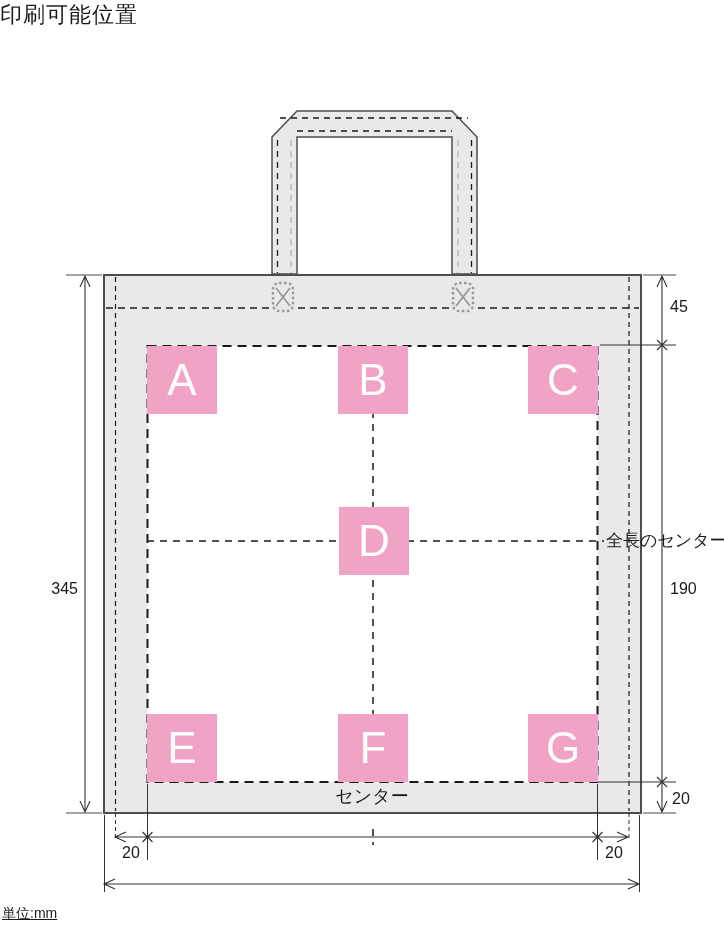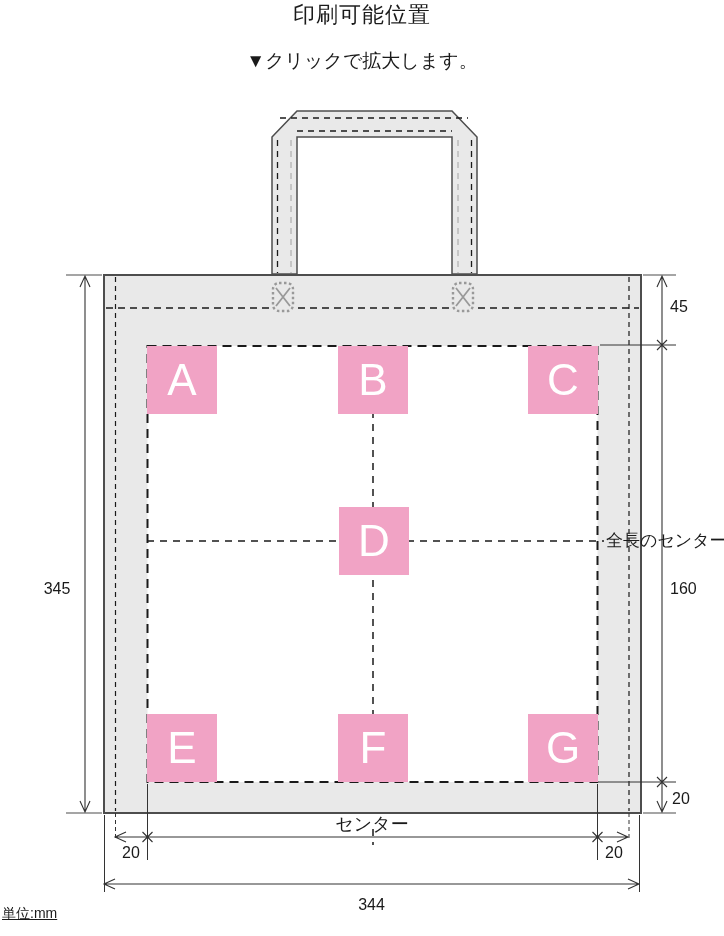--- a/index.html
+++ b/index.html
@@ -2,47 +2,46 @@
 <html><head>
 <meta charset="utf-8">
 <style>
   html,body{margin:0;padding:0;background:#fff;}
   #canvas{
     position:relative;width:724px;height:936px;background:#ffffff;
     font-family:"Liberation Sans","DejaVu Sans",sans-serif;color:#1a1a1a;
     overflow:hidden;
   }
   .abs{position:absolute;}
-  #title{top:0;left:0;width:724px;text-align:center;font-size:22px;letter-spacing:1px;}
+  #title{top:0;left:0;width:724px;font-size:22px;letter-spacing:1px;}
   #subtitle{top:48px;left:0;width:724px;text-align:center;font-size:19px;}
   #diagram-svg{top:0;left:0;}
   .dim{font-size:16px;line-height:20px;white-space:nowrap;}
   .pos-box{
     width:70px;height:68px;background:#F1A3C5;color:#ffffff;
     text-align:center;line-height:68px;font-size:44px;font-weight:300;
   }
-  #label-345{top:579px;left:36px;width:42px;text-align:center;}
+  #label-345{top:579px;left:36px;width:42px;text-align:right;}
   #label-45{top:297px;left:670px;}
   #label-280{top:579px;left:670px;}
   #label-20-right{top:789px;left:672px;}
-  #label-center{top:815px;left:147px;width:450px;text-align:center;font-size:18px;line-height:18px;}
+  #label-center{top:787px;left:147px;width:450px;text-align:center;font-size:18px;line-height:18px;}
   #label-20-bl{top:843px;left:112px;width:38px;text-align:center;}
   #label-290{top:845px;left:147px;width:450px;text-align:center;}
   #label-20-br{top:843px;left:596px;width:36px;text-align:center;}
   #label-344{top:895px;left:104px;width:535px;text-align:center;}
   #label-zencho{top:531px;left:606px;font-size:17px;line-height:19px;white-space:nowrap;}
   #label-unit{top:905px;left:2px;font-size:14px;text-decoration:underline;}
 </style>
 </head>
 <body>
 
 <div id="canvas">
 
   <div id="title" class="abs">印刷可能位置</div>
-  <div id="subtitle" class="abs"><span>▼</span><span>クリックで拡大します。</span></div>
 
   <svg id="diagram-svg" class="abs" width="724" height="936" viewBox="0 0 724 936">
 
     <polygon points="272,137 297,111 452,111 477,137 477,274 452,274 452,137 297,137 297,274 272,274" fill="#E9E9E9" stroke="#4D4D4D" stroke-width="1.5"></polygon>
     <path d="M280,118 H468 M297,131 H452" stroke="#1a1a1a" stroke-width="1.3" stroke-dasharray="6 5" fill="none"></path>
     <path d="M277.5,140 V273 M471.5,140 V273" stroke="#1a1a1a" stroke-width="1.3" stroke-dasharray="6 5" fill="none"></path>
     <path d="M291,140 V273 M458,140 V273" stroke="#b3b3b3" stroke-width="1.3" stroke-dasharray="6 5" fill="none"></path>
 
     <rect x="104" y="275" width="537" height="538" fill="#E9E9E9" stroke="#4D4D4D" stroke-width="2"></rect>
     <path d="M106,308 H639" stroke="#1a1a1a" stroke-width="1.4" stroke-dasharray="7 5" fill="none"></path>
@@ -90,22 +89,21 @@
   <div class="abs pos-box" style="left:147px;top:346px;">A</div>
   <div class="abs pos-box" style="left:338px;top:346px;">B</div>
   <div class="abs pos-box" style="left:528px;top:346px;">C</div>
   <div class="abs pos-box" style="left:339px;top:507px;">D</div>
   <div class="abs pos-box" style="left:147px;top:714px;">E</div>
   <div class="abs pos-box" style="left:338px;top:714px;">F</div>
   <div class="abs pos-box" style="left:528px;top:714px;">G</div>
 
   <div id="label-345" class="abs dim">345</div>
   <div id="label-45" class="abs dim">45</div>
-  <div id="label-280" class="abs dim">160</div>
+  <div id="label-280" class="abs dim">190</div>
   <div id="label-20-right" class="abs dim">20</div>
   <div id="label-center" class="abs dim">センター</div>
   <div id="label-20-bl" class="abs dim">20</div>
   <div id="label-20-br" class="abs dim">20</div>
-  <div id="label-344" class="abs dim">344</div>
   <div id="label-zencho" class="abs dim">全長のセンター</div>
   <div id="label-unit" class="abs">単位:mm</div>
 
 </div>
 
 </body></html>

